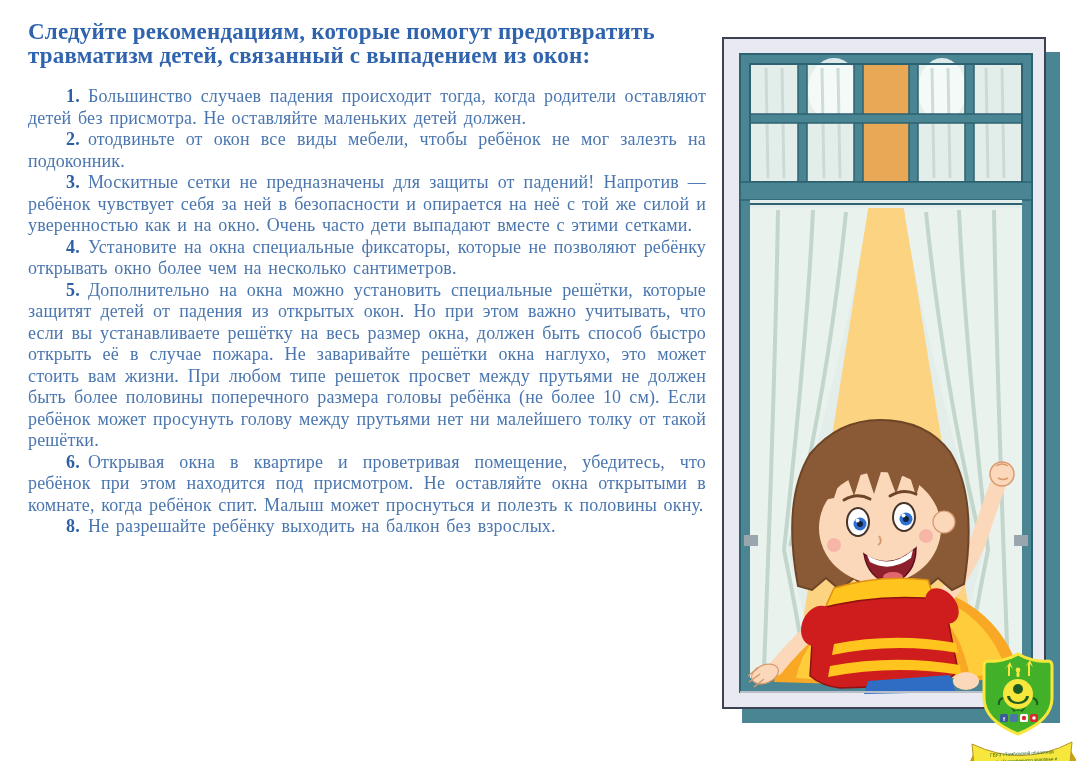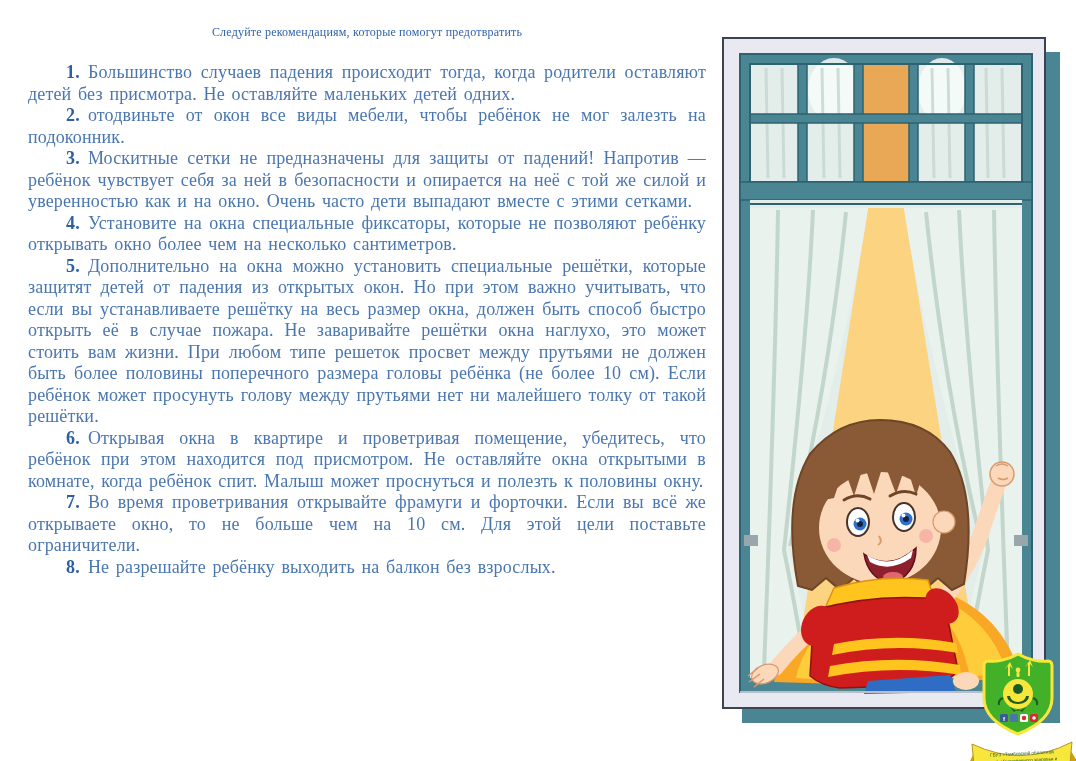--- a/index.html
+++ b/index.html
@@ -10,47 +10,47 @@
     --hair:#8a5a36; --hair-dark:#6e4526; --skin:#fcd8ba; --skin-line:#d89a6e;
     --shirt-red:#cf1c1c; --yellow:#ffc41e; --cape:#f9a825; --shorts-blue:#2f6cc4;
     --shield-green:#43b02a; --ribbon-yellow:#f7e63c; --ribbon-dark:#caa20f; --logo-dark:#1d5c20;
     --holdback:#9aa6ad;
   }
   html,body{margin:0;padding:0;}
   body{width:1076px;height:761px;position:relative;background:#fff;overflow:hidden;
        font-family:"Liberation Serif",serif;}
   .page{position:absolute;inset:0;}
   .text-col{position:absolute;left:28px;top:20px;width:678px;}
-  .title{font-weight:normal;font-size:12px;line-height:24px;text-align:center;
+  .title{font-weight:bold;font-size:23px;line-height:24px;text-align:left;
          color:var(--title-text);letter-spacing:.2px;}
   .body-text{margin-top:18px;}
   .body-text p{margin:0;font-size:18px;line-height:21.5px;color:var(--body-text);
                text-align:justify;text-indent:38px;word-spacing:2px;letter-spacing:.15px;}
   .body-text p .num{font-weight:bold;color:var(--num-text);margin-right:.45em;}
   .body-text p.p9 .num{margin-right:0;}
   .illustration{position:absolute;left:718px;top:30px;width:358px;height:731px;}
   svg text{font-family:"Liberation Sans",sans-serif;}
 </style>
 </head>
 <body>
 
 <div class="page">
 
   <div class="text-col">
     <div class="title">
       <div>Следуйте рекомендациям, которые помогут предотвратить</div>
+      <div>травматизм детей, связанный с выпадением из окон:</div>
     </div>
     <div class="body-text">
-      <p><span class="num">1.</span><span>Большинство случаев падения происходит тогда, когда родители оставляют детей без присмотра. Не оставляйте маленьких детей одних.</span></p>
+      <p><span class="num">1.</span><span>Большинство случаев падения происходит тогда, когда родители оставляют детей без присмотра. Не оставляйте маленьких детей должен.</span></p>
       <p><span class="num">2.</span><span>отодвиньте от окон все виды мебели, чтобы ребёнок не мог залезть на подоконник.</span></p>
       <p><span class="num">3.</span><span>Москитные сетки не предназначены для защиты от падений! Напротив — ребёнок чувствует себя за ней в безопасности и опирается на неё с той же силой и уверенностью как и на окно. Очень часто дети выпадают вместе с этими сетками.</span></p>
       <p><span class="num">4.</span><span>Установите на окна специальные фиксаторы, которые не позволяют ребёнку открывать окно более чем на несколько сантиметров.</span></p>
       <p><span class="num">5.</span><span>Дополнительно на окна можно установить специальные решётки, которые защитят детей от падения из открытых окон. Но при этом важно учитывать, что если вы устанавливаете решётку на весь размер окна, должен быть способ быстро открыть её в случае пожара. Не заваривайте решётки окна наглухо, это может стоить вам жизни. При любом типе решеток просвет между прутьями не должен быть более половины поперечного размера головы ребёнка (не более 10 см). Если ребёнок может просунуть голову между прутьями нет ни малейшего толку от такой решётки.</span></p>
       <p><span class="num">6.</span><span>Открывая окна в квартире и проветривая помещение, убедитесь, что ребёнок при этом находится под присмотром. Не оставляйте окна открытыми в комнате, когда ребёнок спит. Малыш может проснуться и полезть к половины окну.</span></p>
-      <p><span class="num">7.</span><span>Во время проветривания открывайте фрамуги и форточки. Если вы всё же открываете окно, то не больше чем на 10 см. Для этой цели поставьте ограничители.</span></p>
       <p><span class="num">8.</span><span>Не разрешайте ребёнку выходить на балкон без взрослых.</span></p>
     </div>
   </div>
 
   <div class="illustration">
   <svg width="358" height="731" viewBox="0 0 358 731">
 
     <rect x="24" y="22" width="318" height="671" style="fill:var(--teal,#4a8594)"></rect>
 
     <rect x="5" y="8" width="322" height="670" style="fill:var(--outer-frame,#e9e9f1);stroke:var(--outline,#3c4254);stroke-width:2"></rect>

